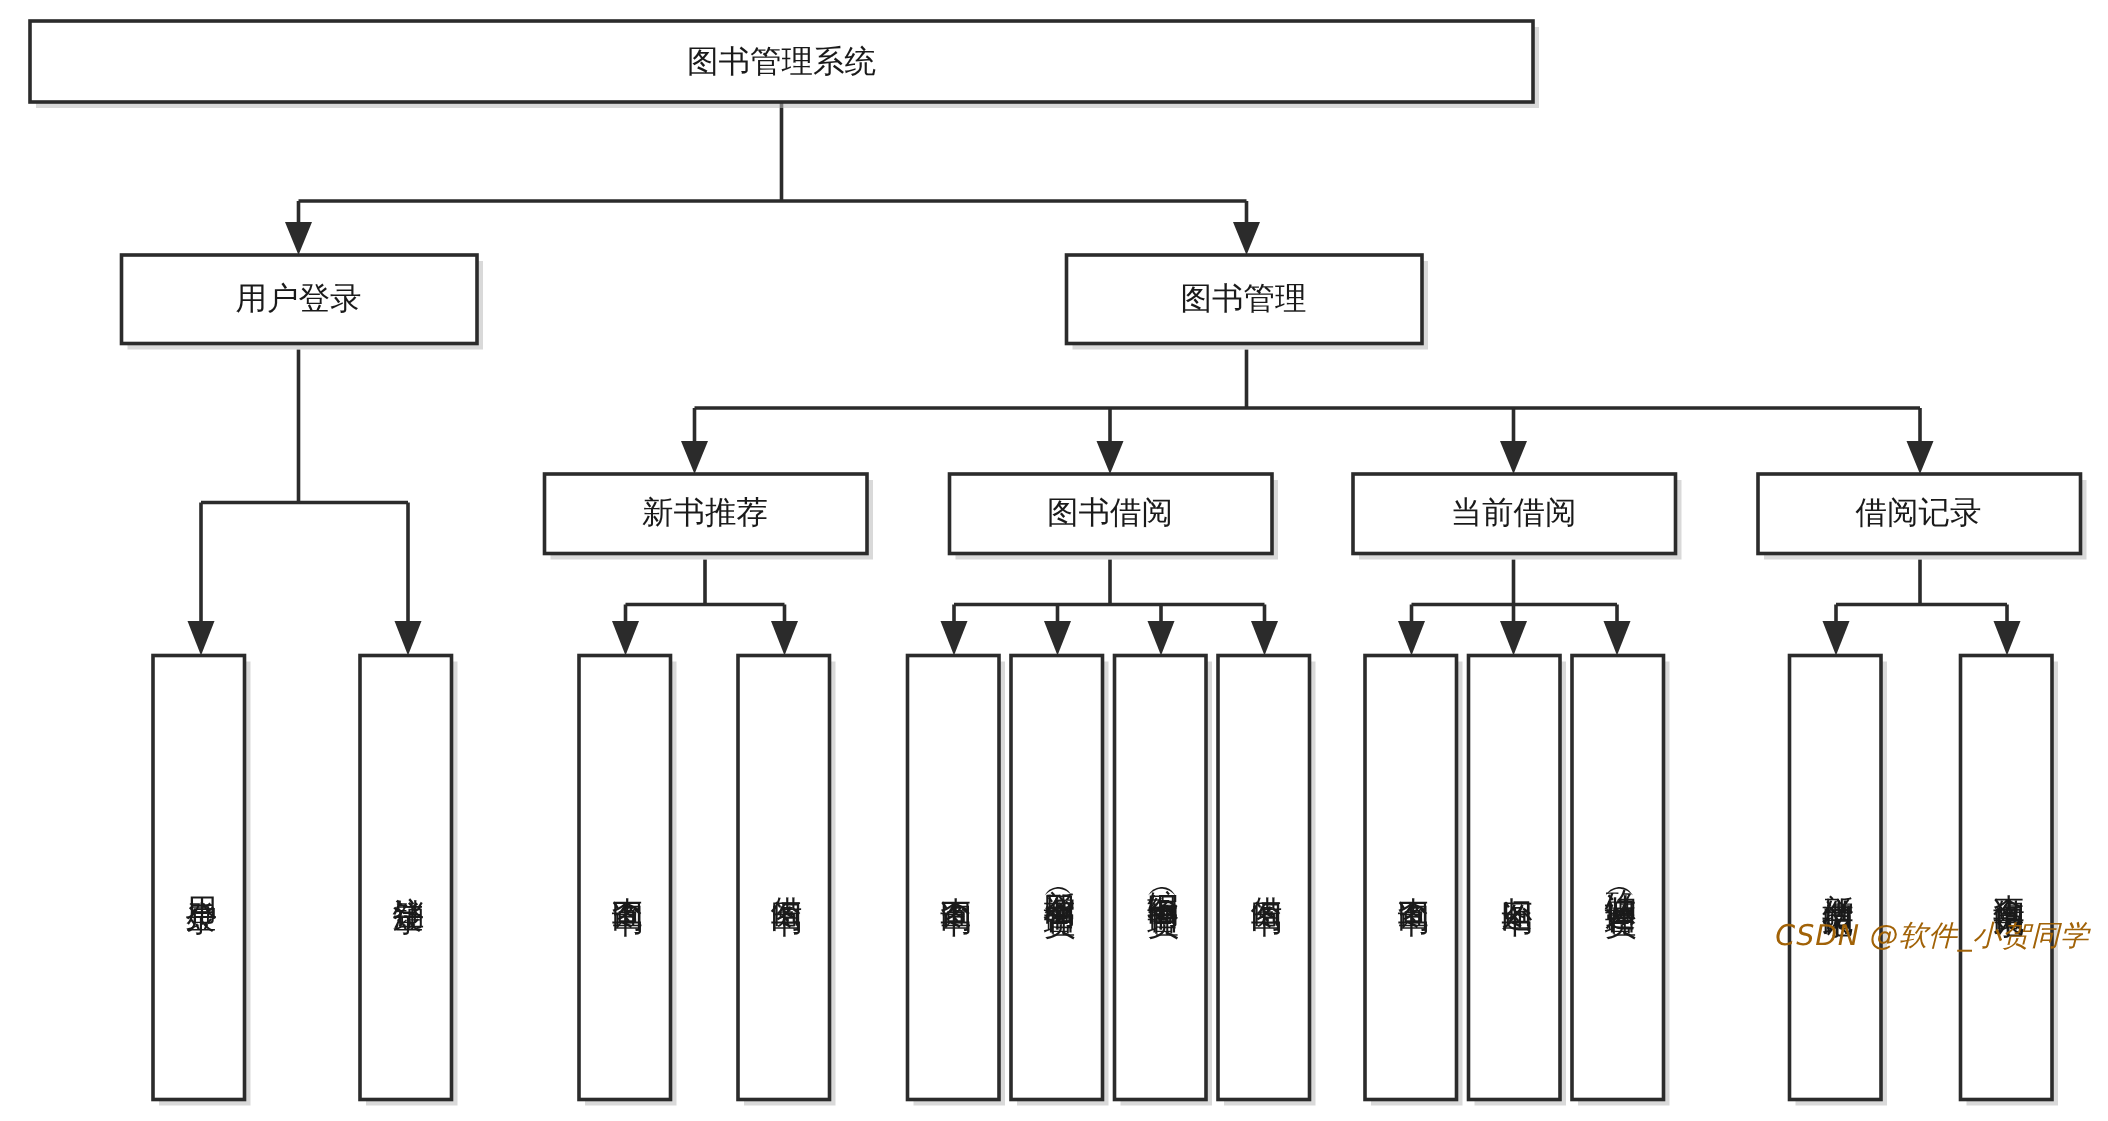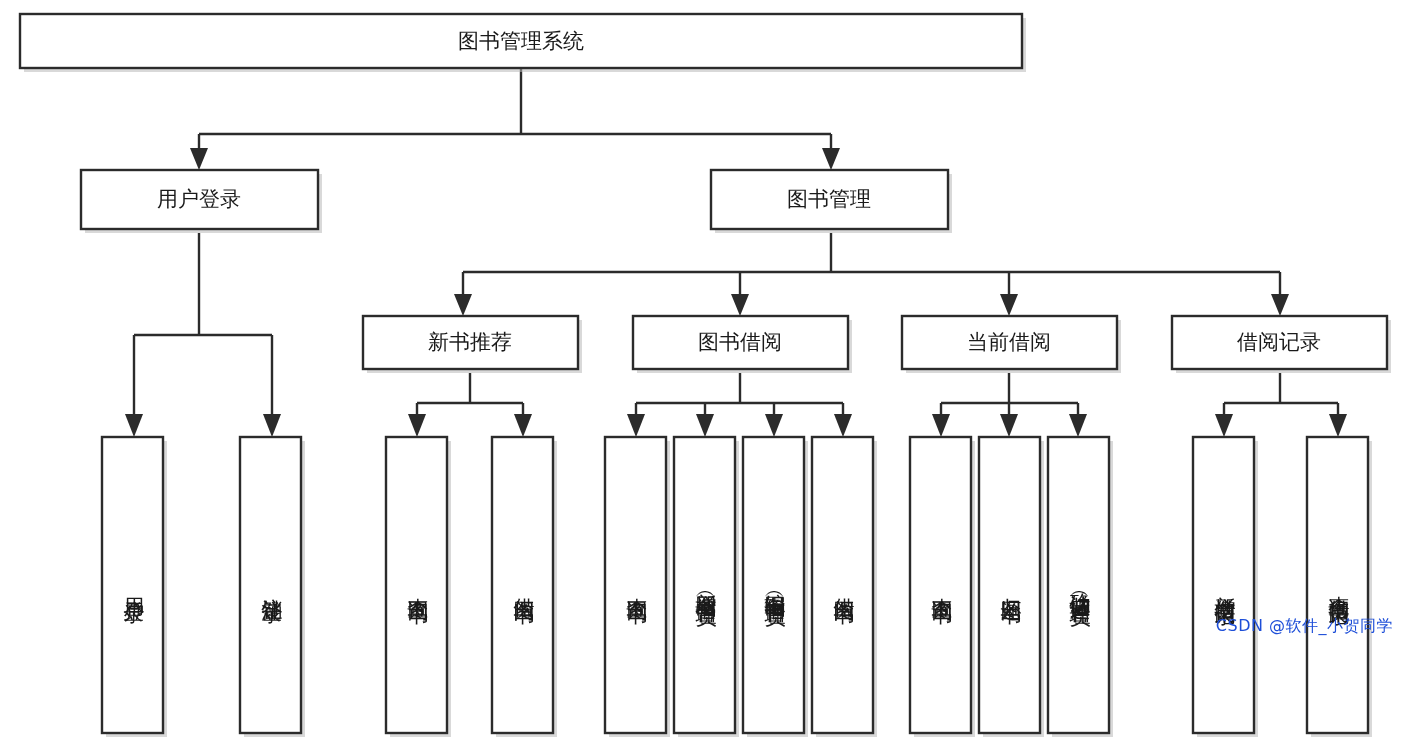--- a/index.html
+++ b/index.html
@@ -58,24 +58,25 @@
   }
   .arrow-head {
     fill: #2b2b2b;
     stroke: none;
   }
   .watermark {
     position: absolute;
     right: 12px;
     bottom: 6px;
     font-family: "DejaVu Sans", "Liberation Sans", sans-serif;
-    font-size: 16px;
-    color: #1d4ed8;
+    font-size: 19px;
+    color: #a16207;
     white-space: nowrap;
     letter-spacing: 0.5px;
+    font-style: italic;
   }
 </style>
 </head>
 <body>
 
 <div id="diagram-root">
   <svg id="flow-svg" viewBox="0 0 1405 747" xmlns="http://www.w3.org/2000/svg">
 
     <g>
 

